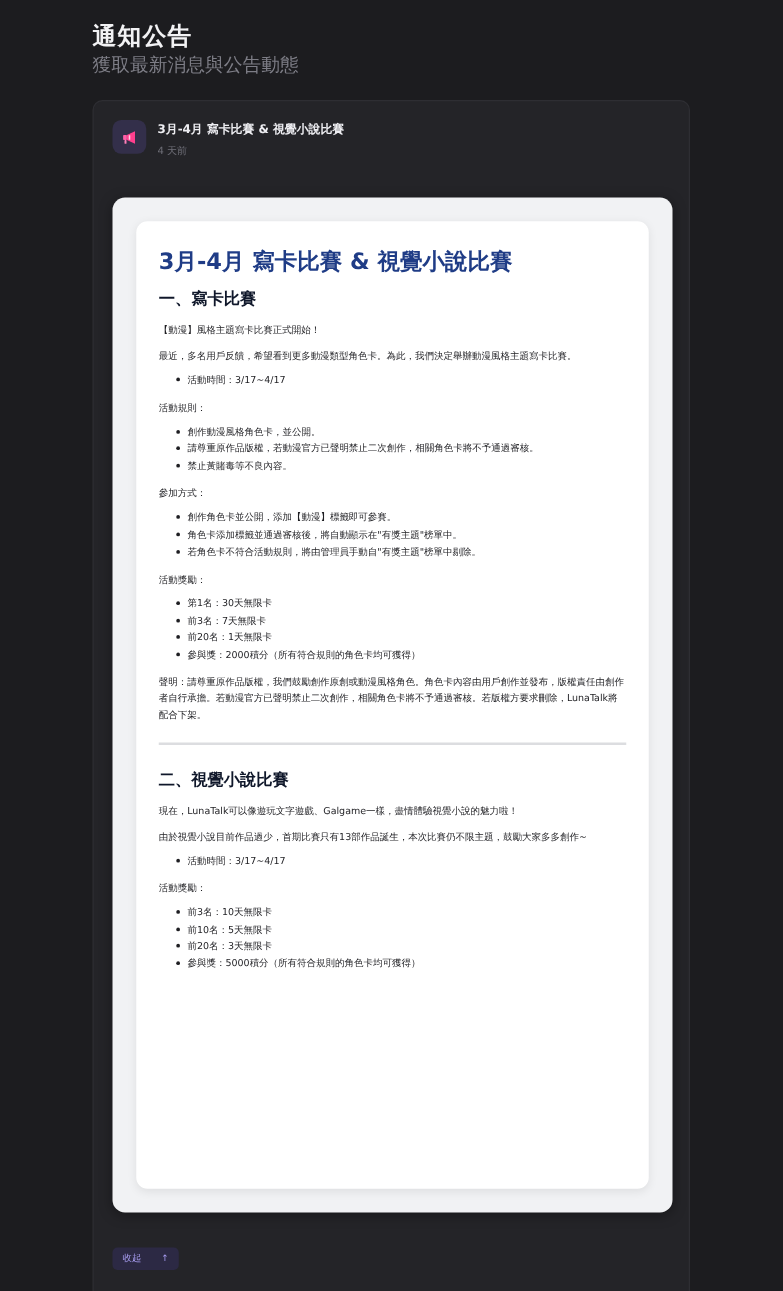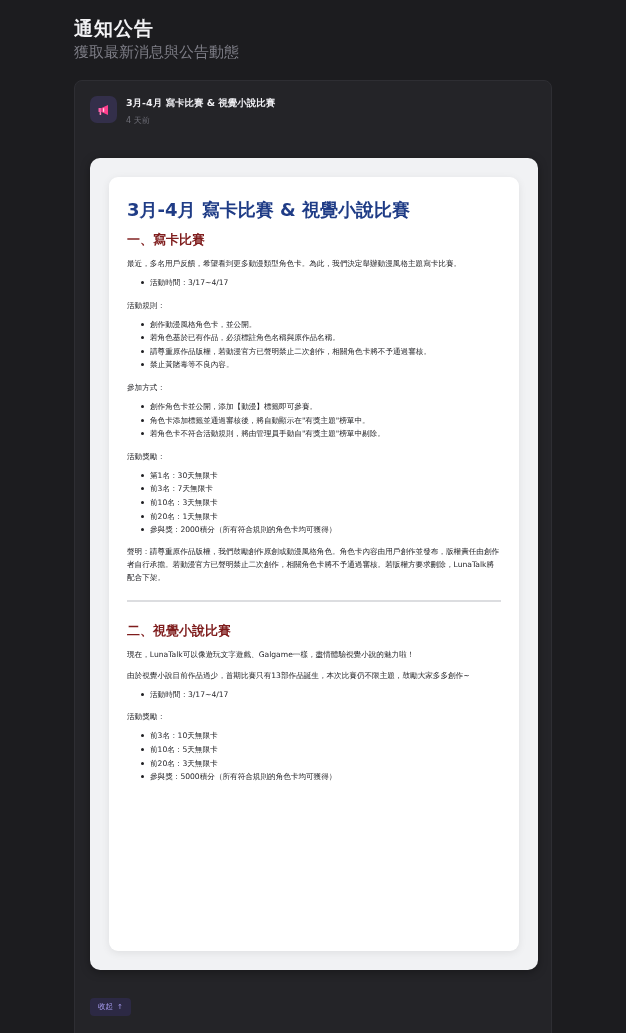--- a/index.html
+++ b/index.html
@@ -36,37 +36,37 @@
     box-shadow: 0 2px 10px rgba(0,0,0,0.35);
   }
   .doc {
     position: absolute; left: 19px; top: 19px; width: 410px; height: 774px;
     background: #ffffff; border-radius: 9px;
     box-shadow: 0 2px 8px rgba(0,0,0,0.08);
     padding: 20px 18px 0 18px;
     color: #1e1e22;
   }
   .doc-title { font-size: 18px; font-weight: bold; color: #1f3c86; line-height: 26px; }
-  .section-heading { font-size: 13px; font-weight: bold; color: #7f1d1d; margin-top: 8px; line-height: 18px; }
+  .section-heading { font-size: 13px; font-weight: bold; color: #0f172a; margin-top: 8px; line-height: 18px; }
   .doc p { font-size: 7.6px; line-height: 13px; margin-top: 8px; }
   .doc .label { font-weight: normal; margin-top: 9px; }
   .doc ul { list-style: none; margin-top: 6px; padding-left: 14px; }
   .doc li { font-size: 7.6px; line-height: 13.6px; position: relative; padding-left: 9px; }
   .doc li::before {
     content: ""; position: absolute; left: 0; top: 5px;
     width: 3px; height: 3px; border-radius: 50%; background: #1e1e22;
   }
   .divider { height: 2px; background: #dcdde0; margin: 16px 0 20px 0; }
 
   .collapse-button {
     position: absolute; left: 15px; top: 917px;
     height: 18px; padding: 0 8px;
     background: #2c2944; border-radius: 4px;
     display: flex; align-items: center;
-    font-size: 7.5px; color: #a79cf0; cursor: pointer;
+    font-size: 7.5px; color: #a79cf0; cursor: pointer; gap: 12px;
   }
   .collapse-button .arrow { margin-left: 4px; font-size: 7px; }
 </style>
 </head>
 <body>
 
 <div class="page">
   <h1 class="page-title">通知公告</h1>
   <div class="page-subtitle">獲取最新消息與公告動態</div>
 
@@ -84,45 +84,44 @@
         <div class="notice-title">3月-4月 寫卡比賽 &amp; 視覺小說比賽</div>
         <div class="notice-time">4 天前</div>
       </div>
     </div>
 
     <div class="frame">
       <div class="doc">
         <h2 class="doc-title">3月-4月 寫卡比賽 &amp; 視覺小說比賽</h2>
 
         <h3 class="section-heading">一、寫卡比賽</h3>
+        <p>【動漫】風格主題寫卡比賽正式開始！</p>
         <p>最近，多名用戶反饋，希望看到更多動漫類型角色卡。為此，我們決定舉辦動漫風格主題寫卡比賽。</p>
         <ul>
           <li>活動時間：3/17~4/17</li>
         </ul>
 
         <p class="label">活動規則：</p>
         <ul>
           <li>創作動漫風格角色卡，並公開。</li>
-          <li>若角色基於已有作品，必須標註角色名稱與原作品名稱。</li>
           <li>請尊重原作品版權，若動漫官方已聲明禁止二次創作，相關角色卡將不予通過審核。</li>
           <li>禁止黃賭毒等不良內容。</li>
         </ul>
 
         <p class="label">參加方式：</p>
         <ul>
           <li>創作角色卡並公開，添加【動漫】標籤即可參賽。</li>
           <li>角色卡添加標籤並通過審核後，將自動顯示在"有獎主題"榜單中。</li>
           <li>若角色卡不符合活動規則，將由管理員手動自"有獎主題"榜單中剔除。</li>
         </ul>
 
         <p class="label">活動獎勵：</p>
         <ul>
           <li>第1名：30天無限卡</li>
           <li>前3名：7天無限卡</li>
-          <li>前10名：3天無限卡</li>
           <li>前20名：1天無限卡</li>
           <li>參與獎：2000積分（所有符合規則的角色卡均可獲得）</li>
         </ul>
 
         <p>聲明：請尊重原作品版權，我們鼓勵創作原創或動漫風格角色。角色卡內容由用戶創作並發布，版權責任由創作者自行承擔。若動漫官方已聲明禁止二次創作，相關角色卡將不予通過審核。若版權方要求刪除，LunaTalk將配合下架。</p>
 
         <div class="divider"></div>
 
         <h3 class="section-heading" style="margin-top:16px">二、視覺小說比賽</h3>
         <p>現在，LunaTalk可以像遊玩文字遊戲、Galgame一樣，盡情體驗視覺小說的魅力啦！</p>

